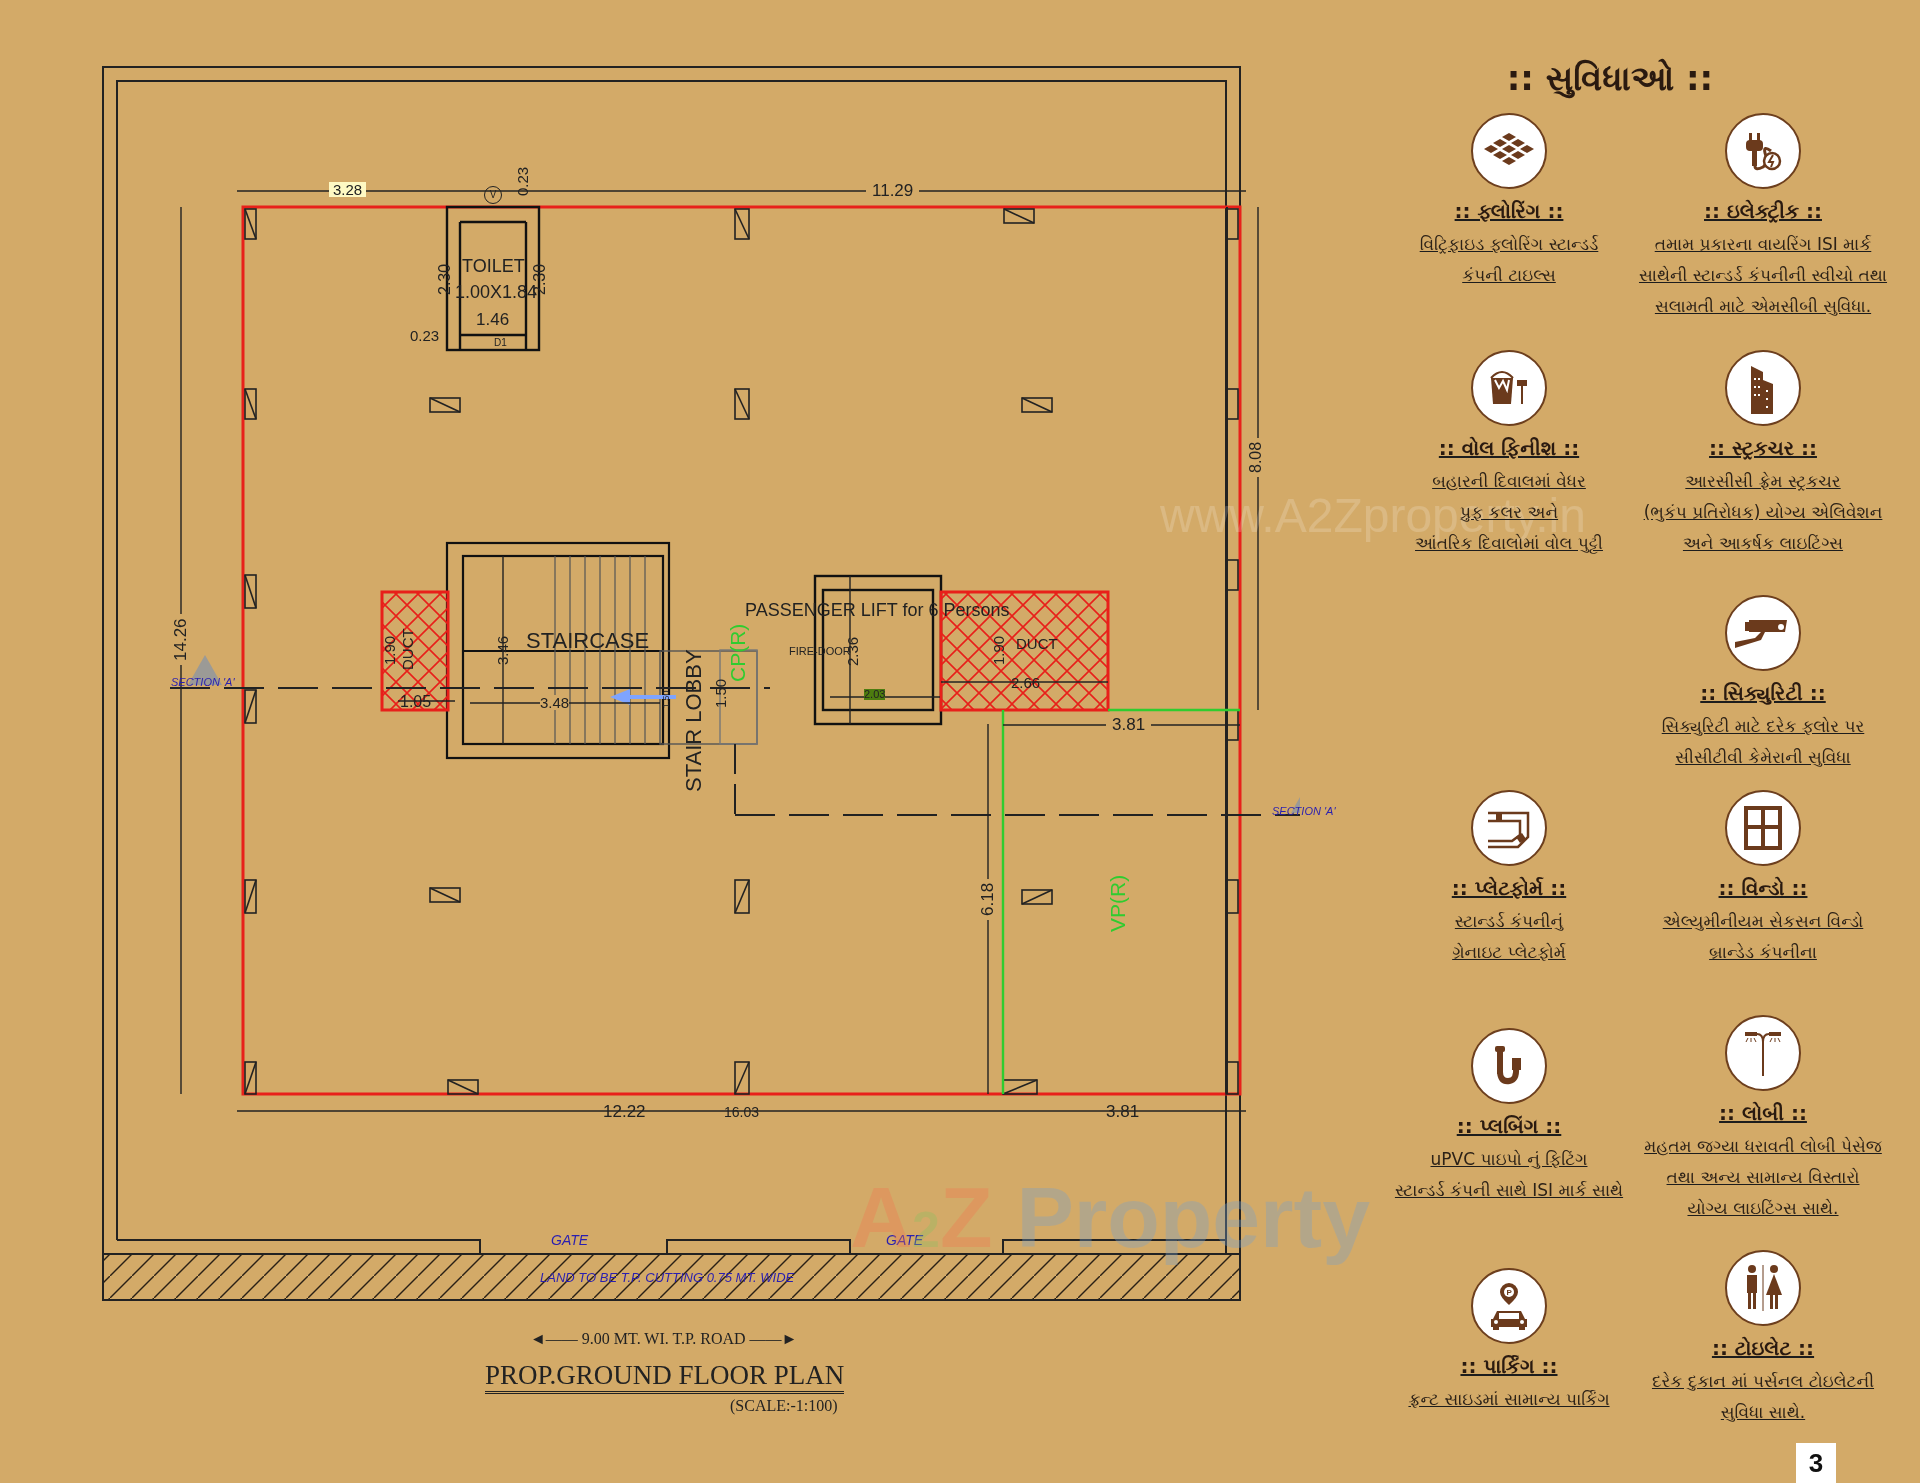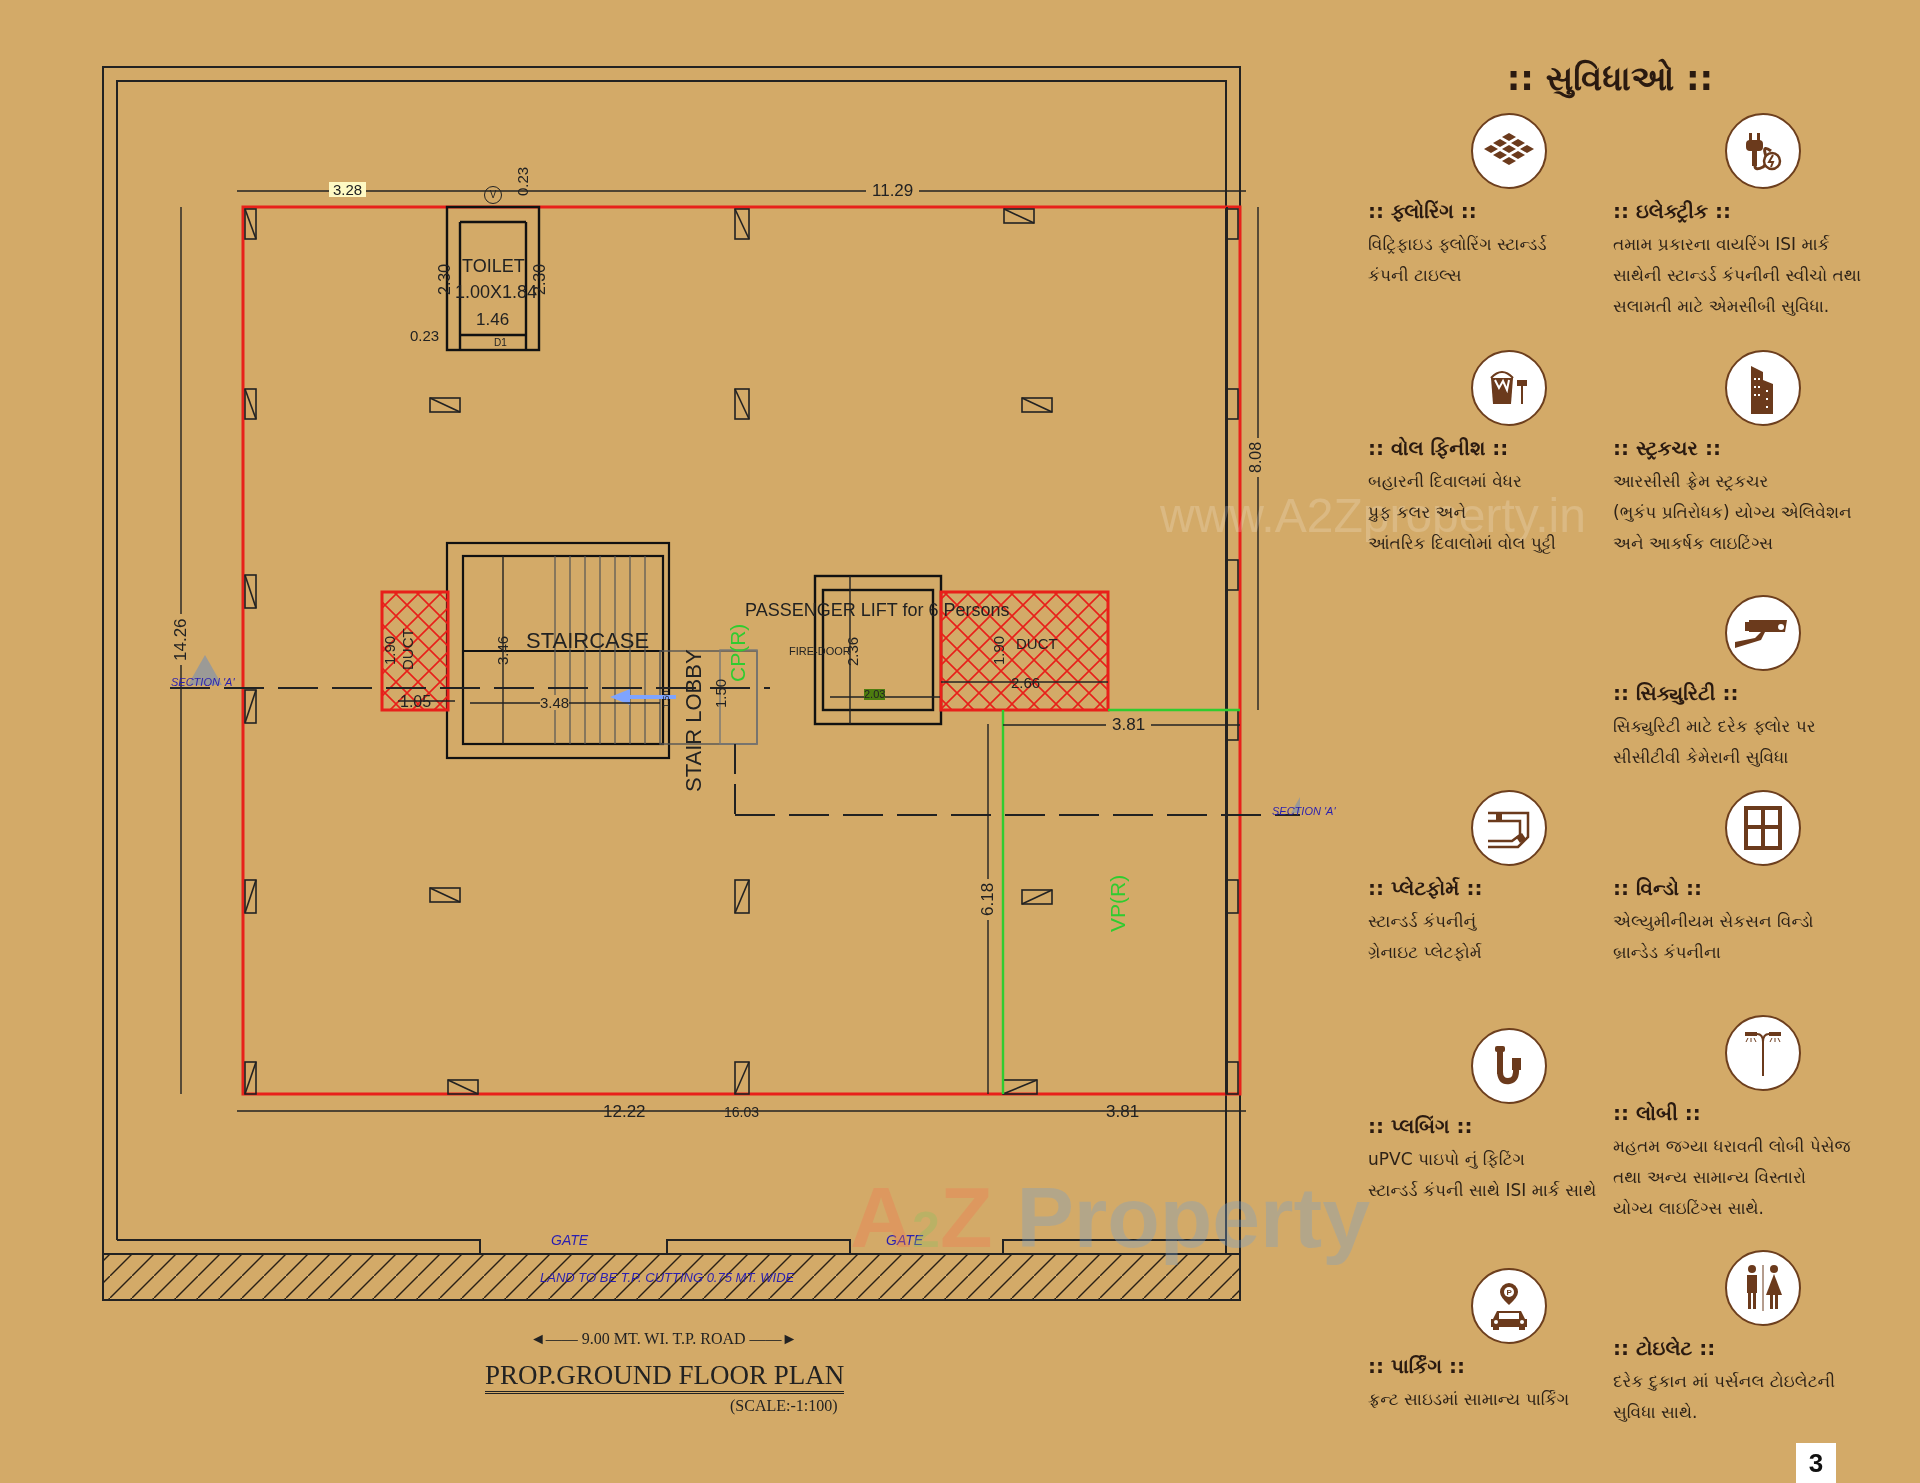--- a/index.html
+++ b/index.html
@@ -10,21 +10,21 @@
   .plan { position:absolute; left:0; top:0; width:1300px; height:1483px; }
   .plan svg { position:absolute; left:0; top:0; }
   .lbl { position:absolute; white-space:nowrap; font-family:"Liberation Sans", sans-serif; color:#222; line-height:1; }
   .rot { transform-origin:left top; transform:rotate(-90deg); }
   .blue { color:#2a1fb0; font-style:italic; }
   .green { color:#2fcc2f; }
   .serif { font-family:"Liberation Serif", serif; }
 
   .amen { position:absolute; left:1300px; top:0; width:620px; height:1483px; }
   .amen-title { position:absolute; left:0; width:620px; top:58px; text-align:center; font-size:34px; font-weight:bold; color:#2a1a10; font-family:"DejaVu Sans", sans-serif; }
-  .item { position:absolute; width:300px; text-align:left; }
+  .item { position:absolute; width:300px; text-align:center;text-decoration:underline; }
   .item .circ {
     width:72px; height:72px; border-radius:50%; background:#fff; border:2px solid #6d3f1e;
     margin:0 auto 10px auto; display:flex; align-items:center; justify-content:center;
   }
   .item .ititle { font-size:20px; font-weight:bold; color:#2a1a10; font-family:"DejaVu Sans", sans-serif; margin-bottom:6px; }
   .item .idesc { font-size:17px; color:#2d2217; line-height:31px; font-family:"DejaVu Sans", sans-serif; }
 
   .watermark1 { position:absolute; left:1160px; top:440px; font-size:48px; color:rgba(255,255,255,0.18); white-space:nowrap;margin-top:48px; }
   .watermark2 { position:absolute; left:850px; top:1168px; font-size:86px; font-weight:bold; white-space:nowrap; opacity:0.35; }
   .page-num { position:absolute; left:1796px; top:1443px; width:40px; height:40px; background:#fff; text-align:center; font-weight:bold; font-size:26px; line-height:40px; color:#111; }

